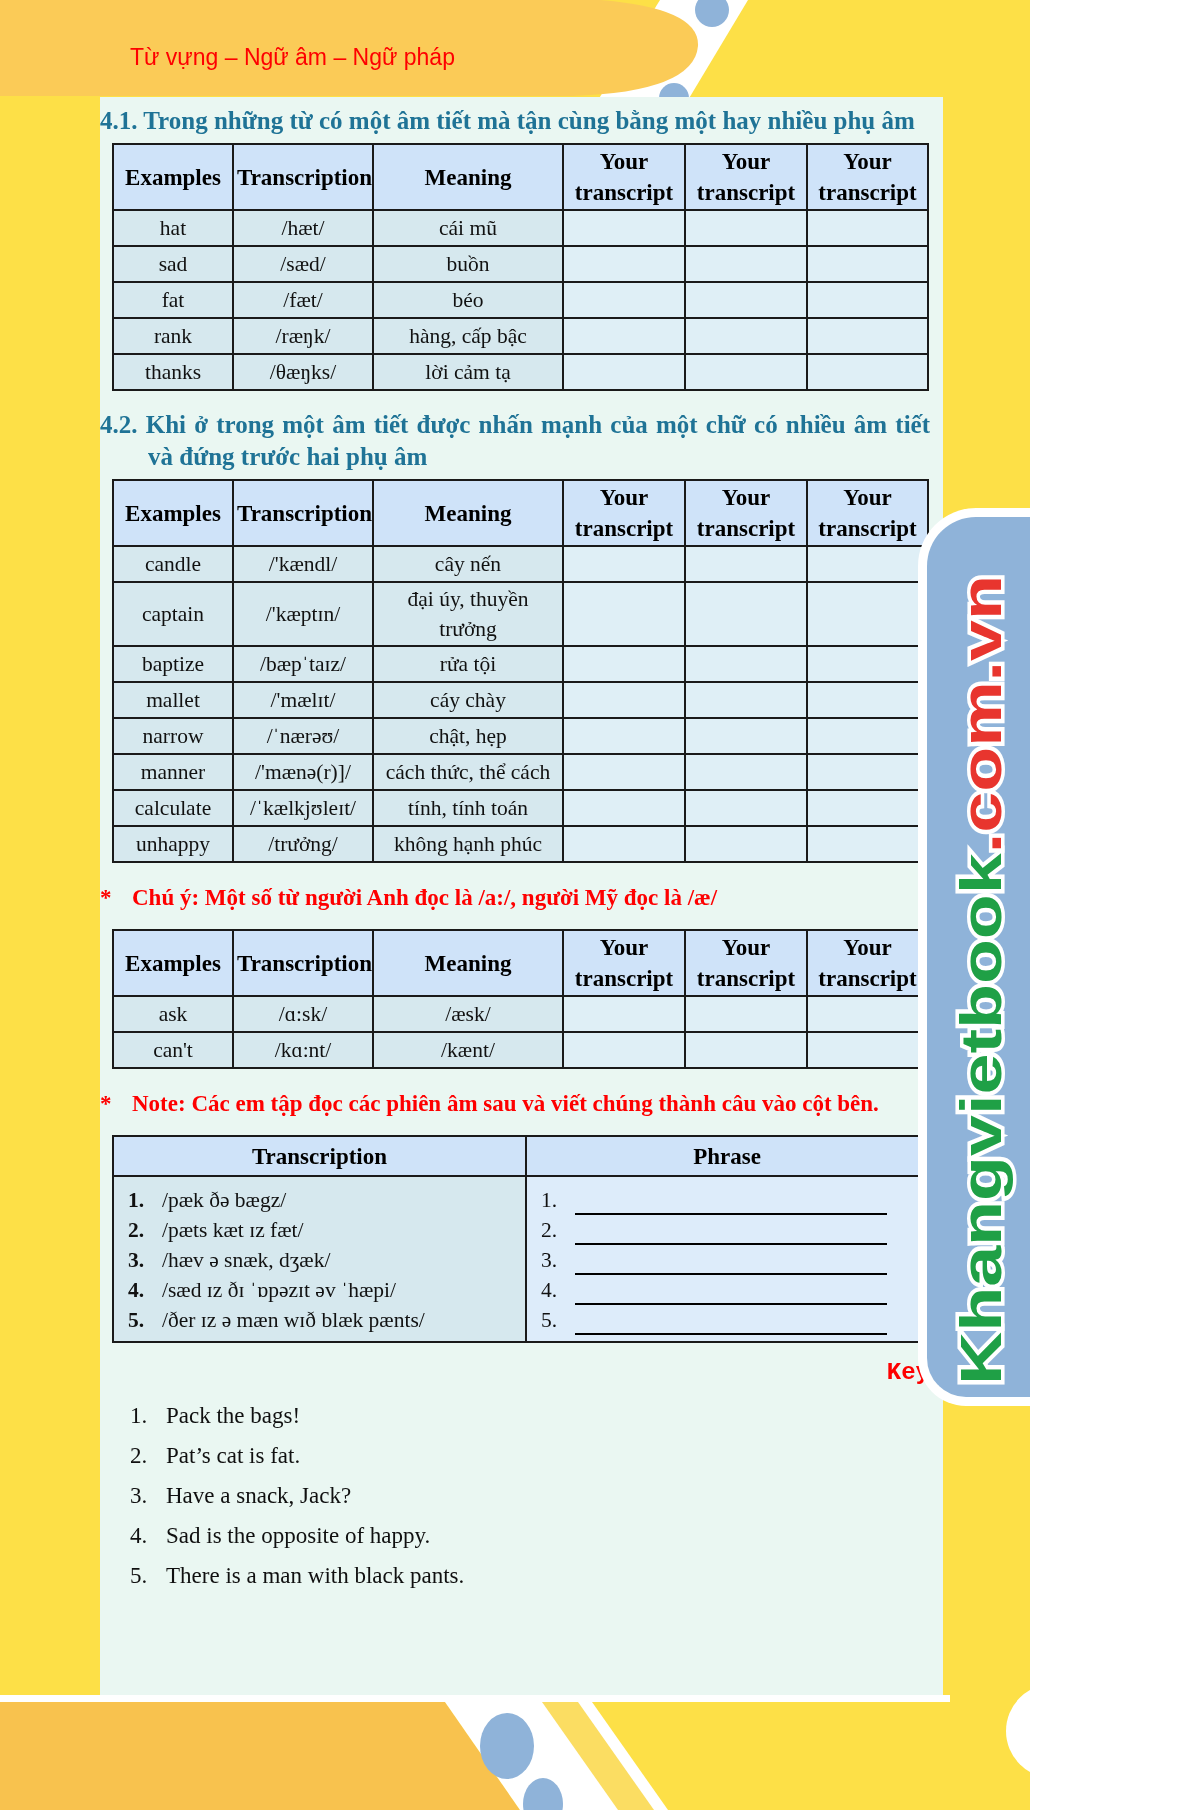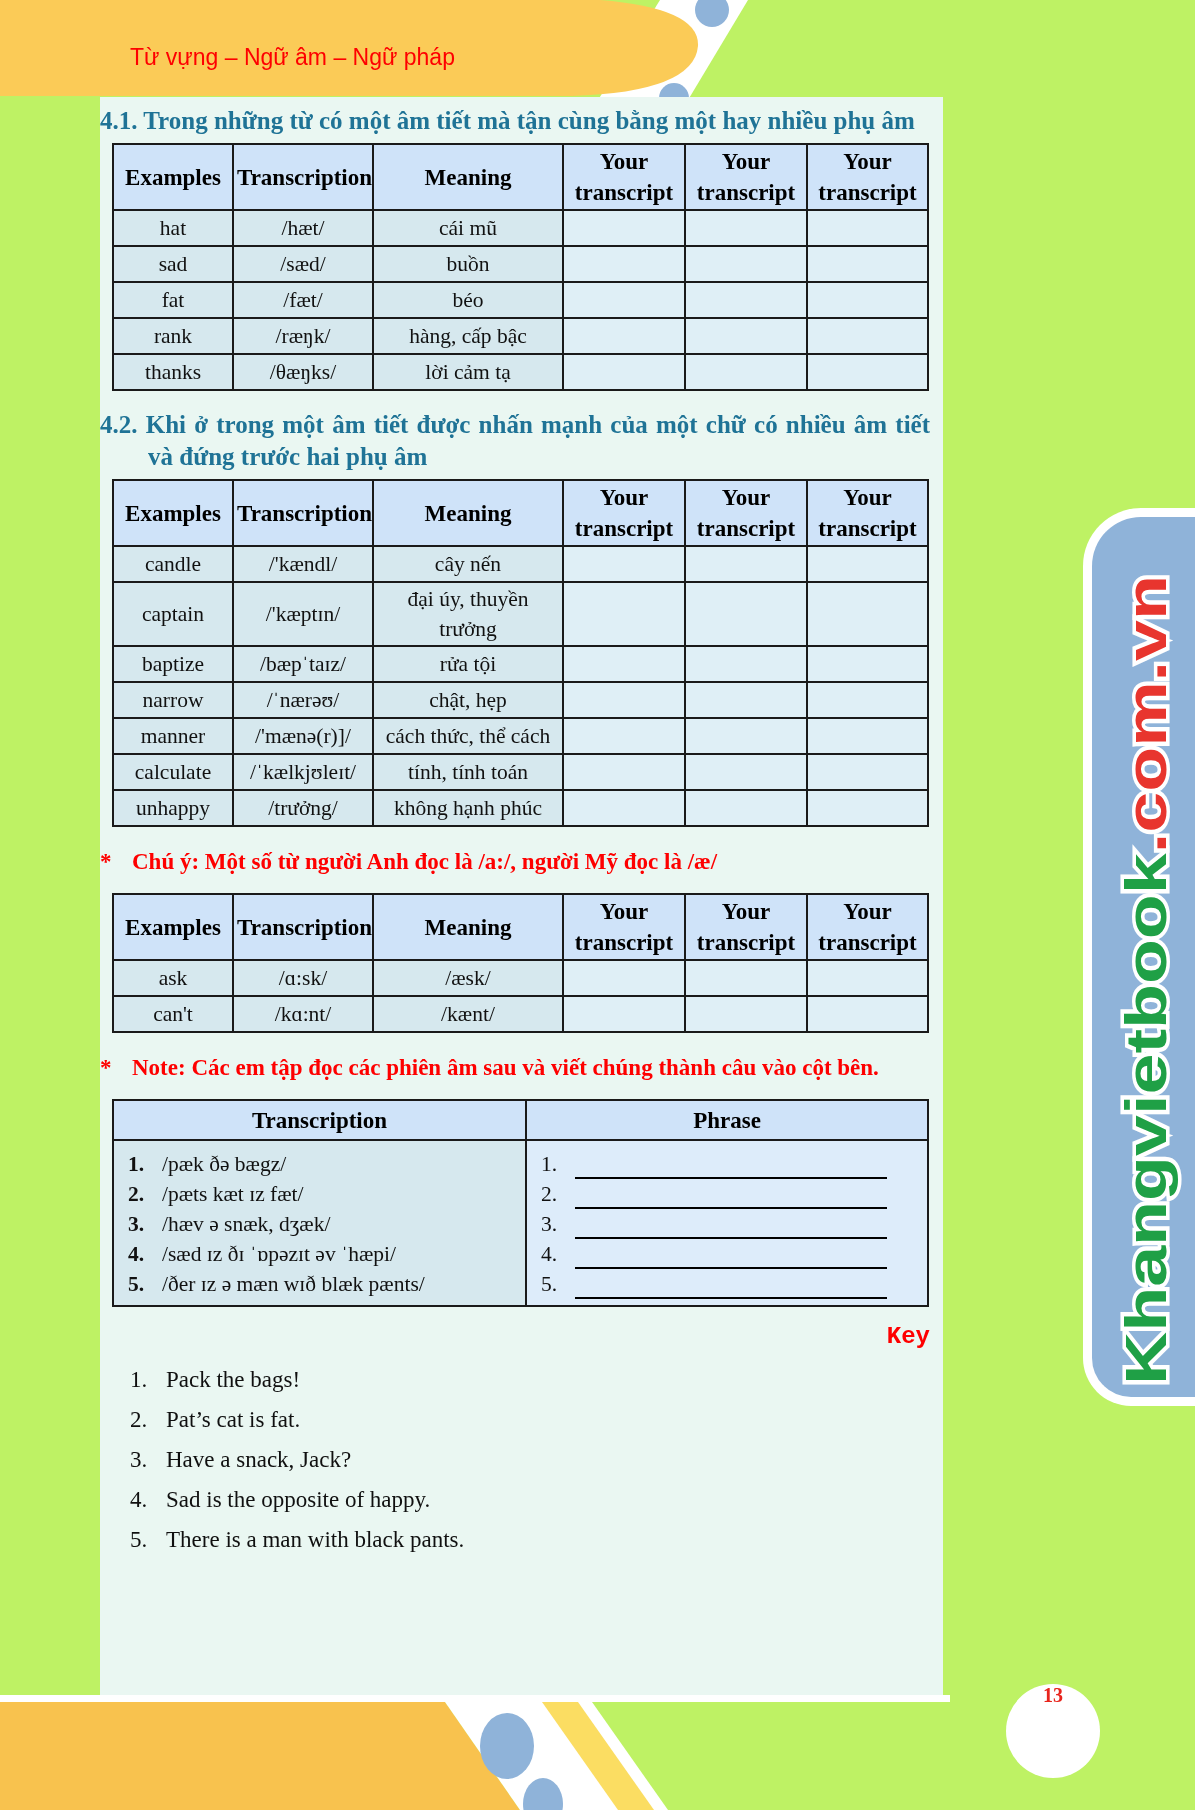--- a/index.html
+++ b/index.html
@@ -1,18 +1,18 @@
 <!DOCTYPE html>
 <html><head>
 <meta charset="utf-8">
 <style>
   html,body{margin:0;padding:0;}
   .page{
-    position:relative; width:1195px; height:1810px; overflow:hidden;
-    background:#bef264;
+    position:relative; width:1030px; height:1810px; overflow:hidden;
+    background:#fde047;
     font-family:"Liberation Serif","DejaVu Serif",serif;
   }
   
   .deco-top{position:absolute;left:0;top:0;width:1195px;height:100px;}
   .header-title{
     position:absolute; left:130px; top:44px; z-index:3;
     font-family:"Liberation Sans","DejaVu Sans",sans-serif;
     font-size:23px; color:#fe0000;
   }
   
@@ -187,20 +187,28 @@
               <td>/'kæptɪn/</td>
               <td>đại úy, thuyền trưởng</td>
               <td class="blank"></td>
               <td class="blank"></td>
               <td class="blank"></td>
             </tr>
             <tr>
               <td>baptize</td>
               <td>/bæpˈtaɪz/</td>
               <td>rửa tội</td>
+              <td class="blank"></td>
+              <td class="blank"></td>
+              <td class="blank"></td>
+            </tr>
+            <tr>
+              <td>mallet</td>
+              <td>/'mælɪt/</td>
+              <td>cáy chày</td>
               <td class="blank"></td>
               <td class="blank"></td>
               <td class="blank"></td>
             </tr>
             <tr>
               <td>narrow</td>
               <td>/ˈnærəʊ/</td>
               <td>chật, hẹp</td>
               <td class="blank"></td>
               <td class="blank"></td>

